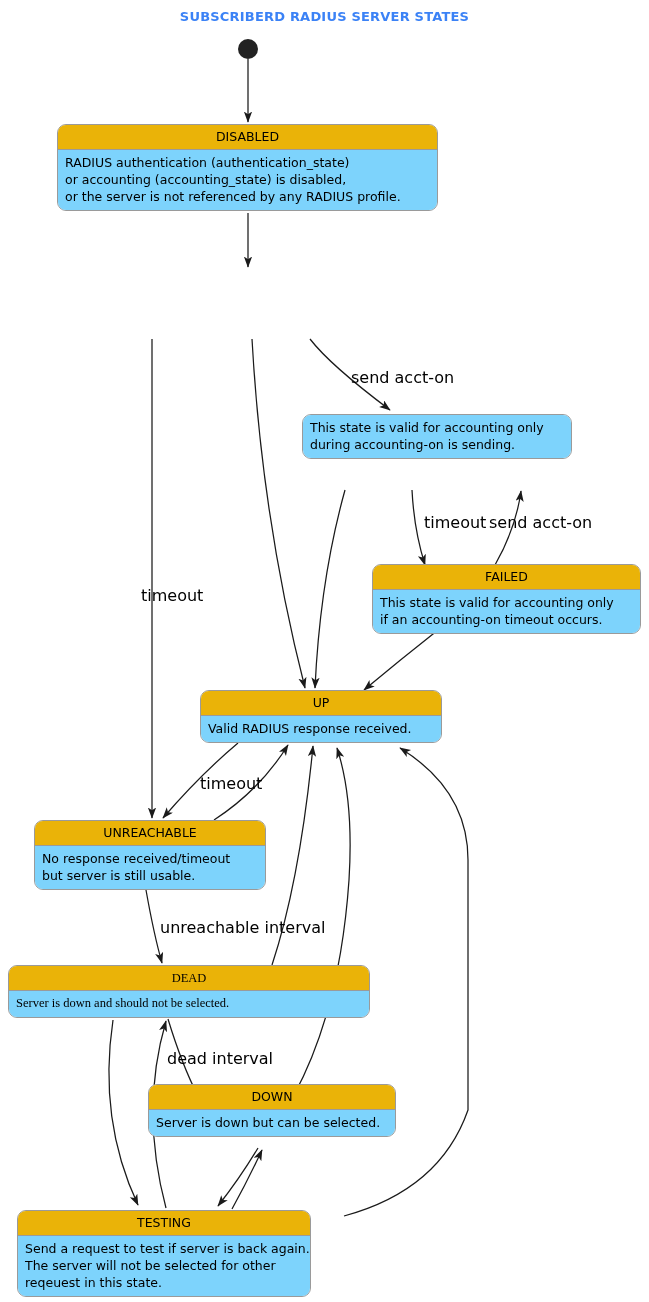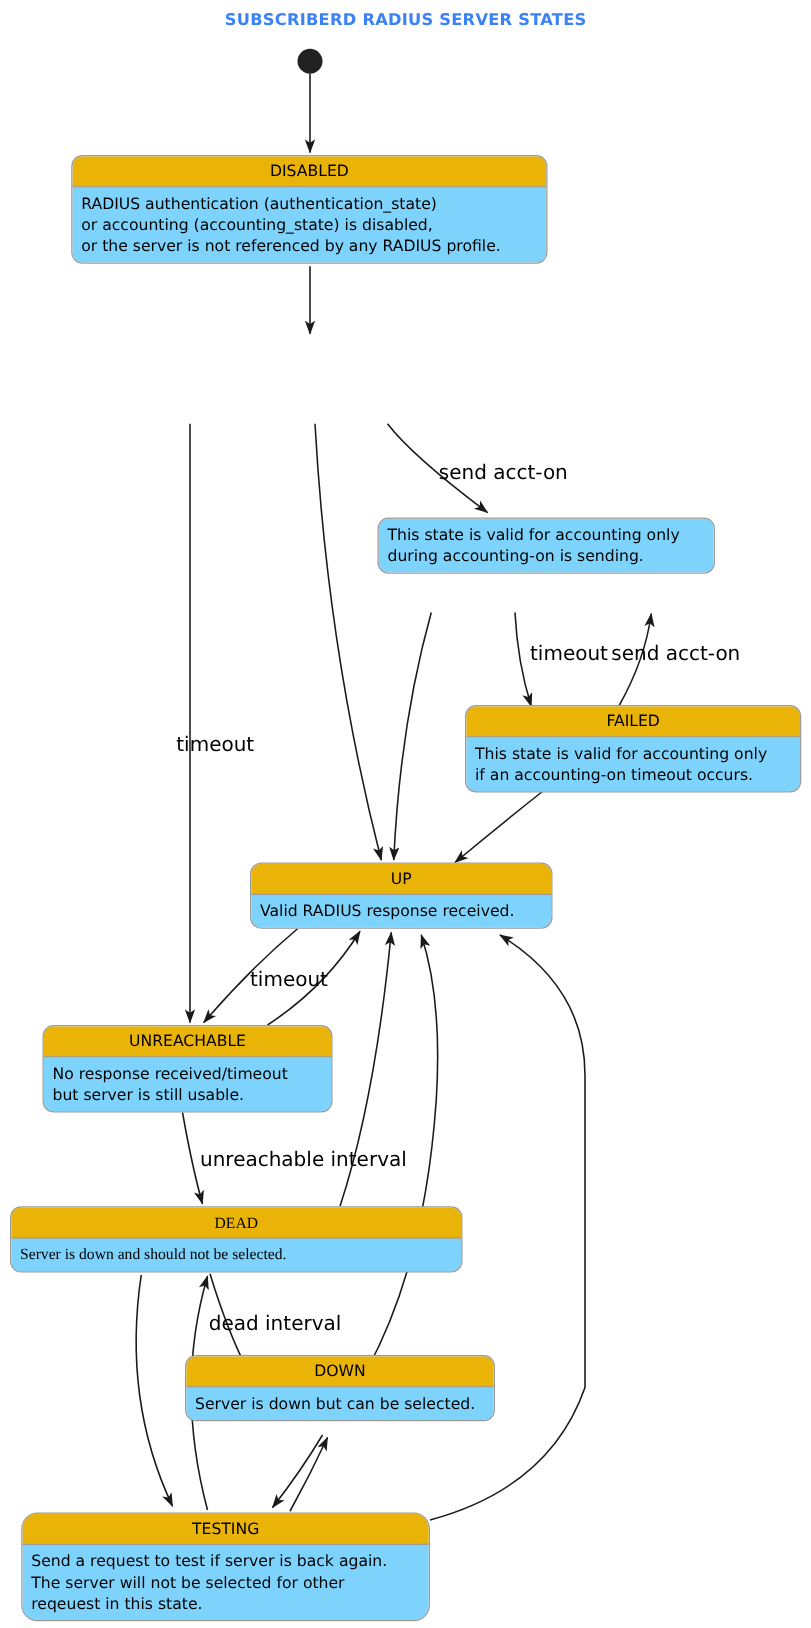--- a/index.html
+++ b/index.html
@@ -169,21 +169,21 @@
   <div class="state-box" style="left:8px; top:965px; width:362px;font-family:Liberation Serif, serif;">
     <div class="state-title">DEAD</div>
     <div class="state-body">Server is down and should not be selected.</div>
   </div>
 
   <div class="state-box" style="left:148px; top:1084px; width:248px;">
     <div class="state-title">DOWN</div>
     <div class="state-body">Server is down but can be selected.</div>
   </div>
 
-  <div class="state-box" style="left:17px; top:1210px; width:327px;border-radius:13px;">
+  <div class="state-box" style="left:17px; top:1210px; width:294px;">
     <div class="state-title">TESTING</div>
     <div class="state-body">Send a request to test if server is back again.
 The server will not be selected for other
 reqeuest in this state.</div>
   </div>
 
   <div class="edge-label" style="left:351px; top:371px;">send acct-on</div>
 
   <div class="edge-label" style="left:141px; top:589px;">timeout</div>
 

